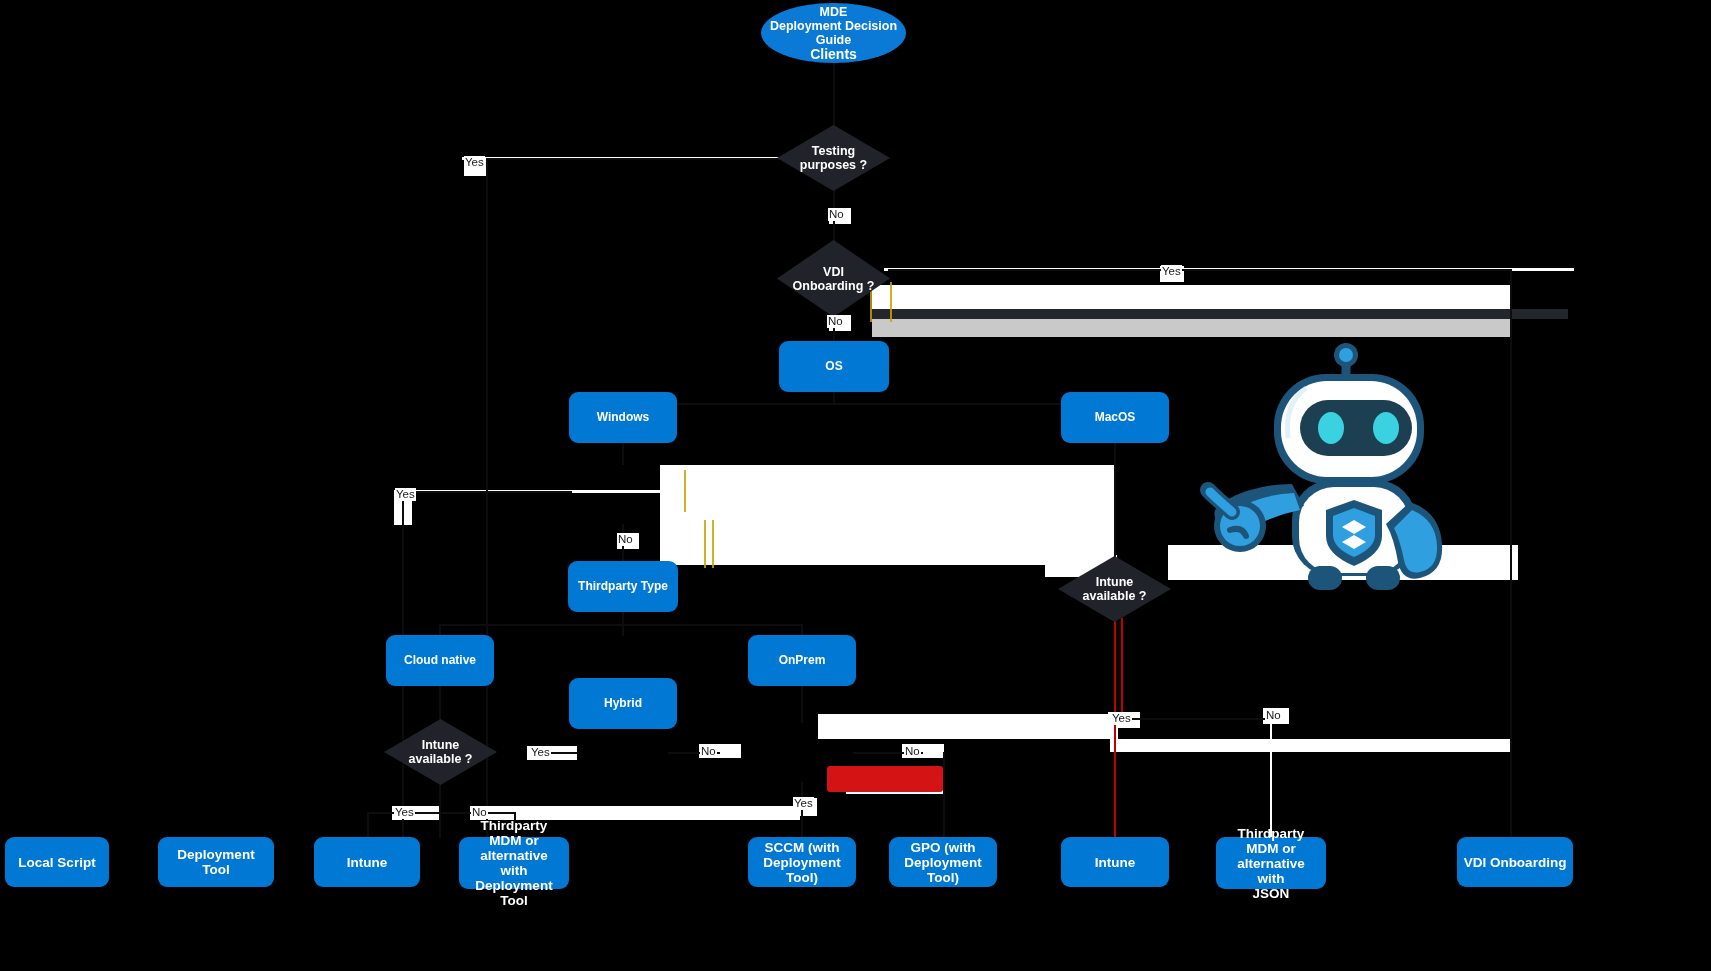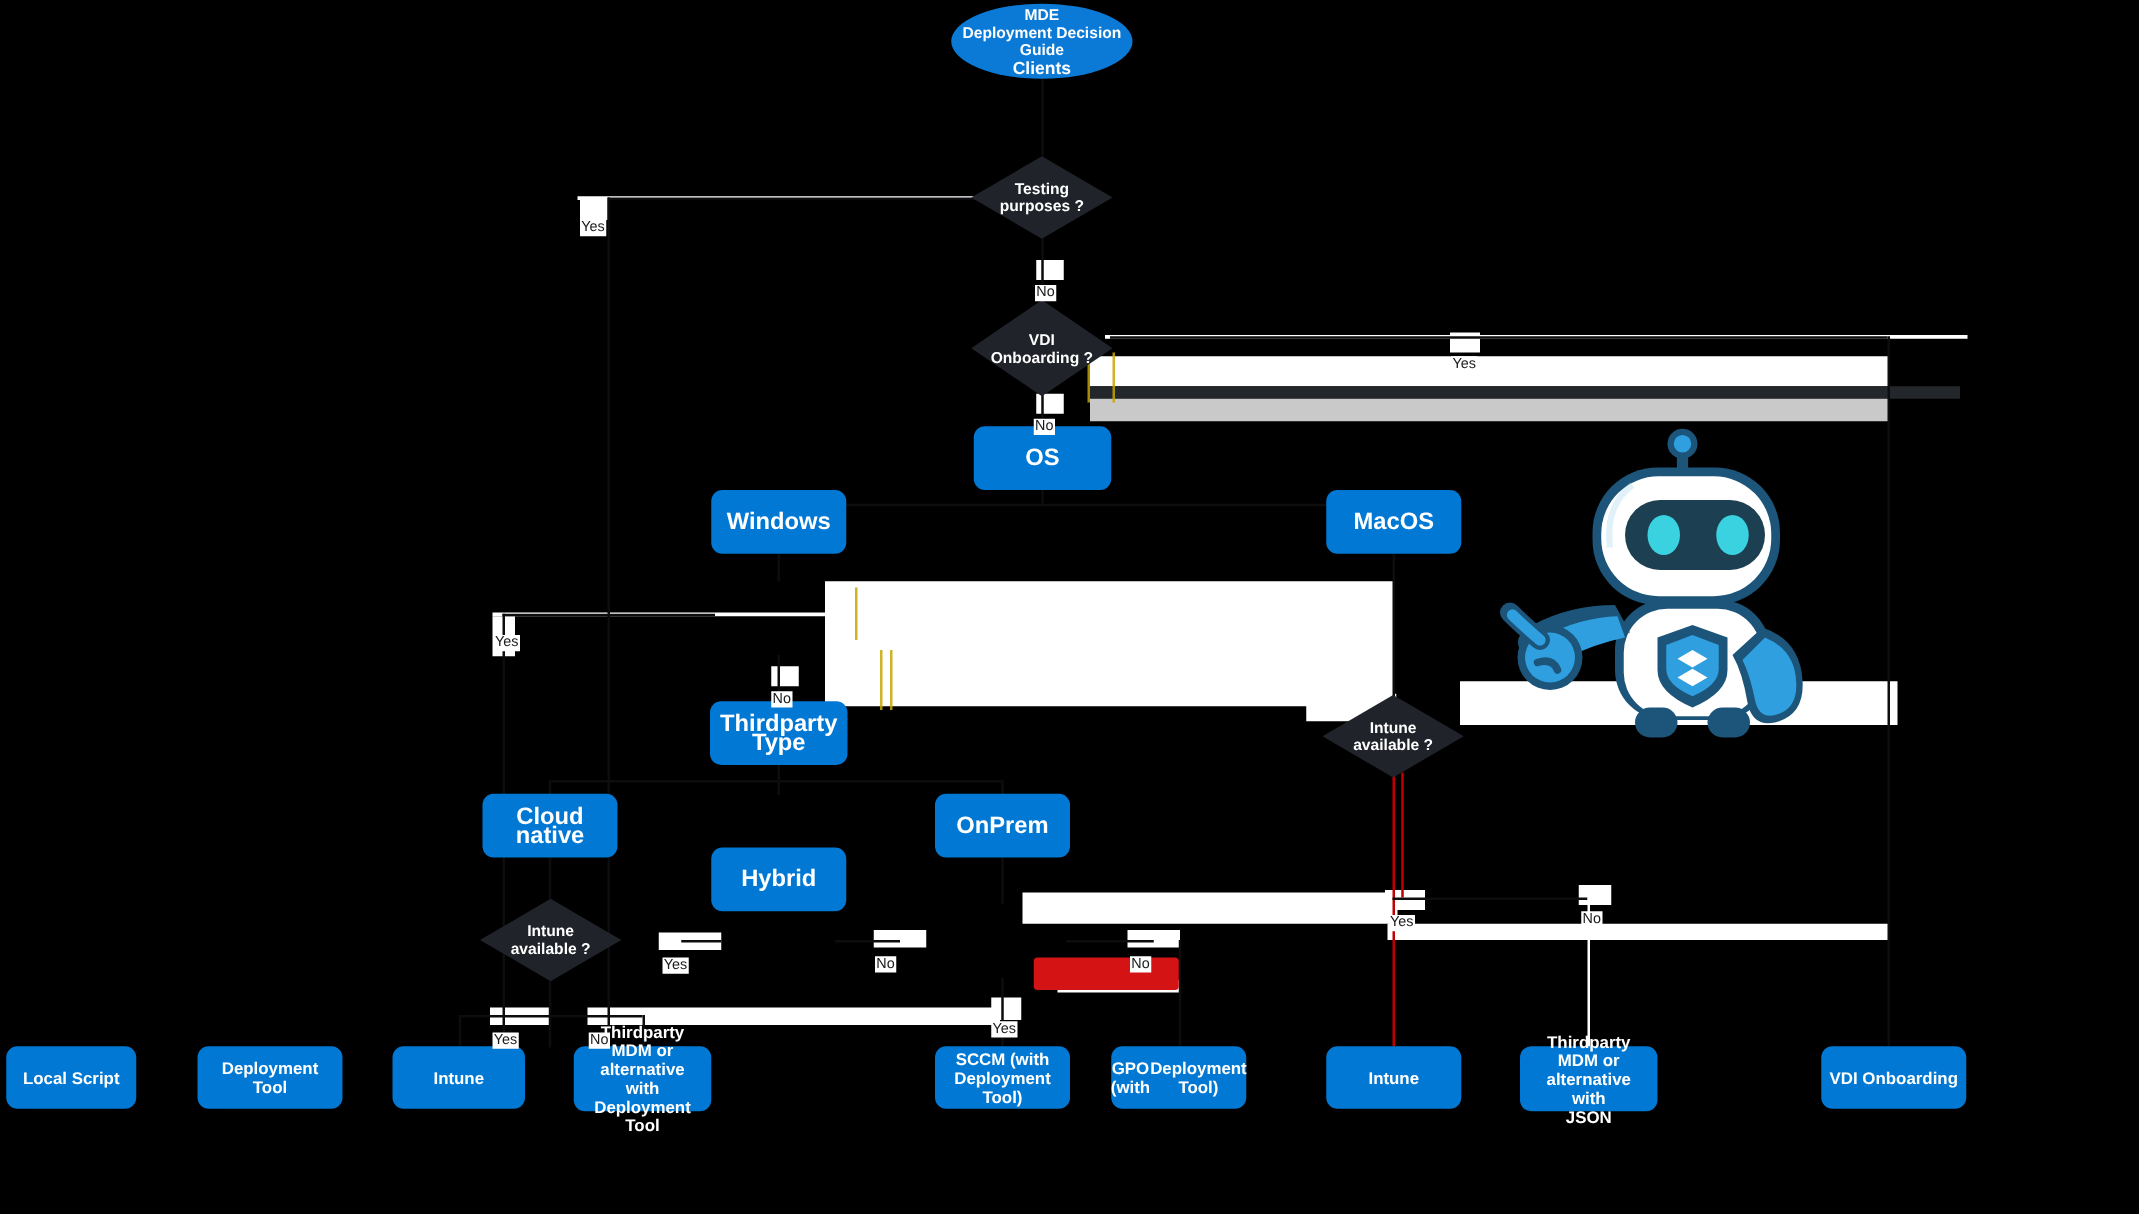--- a/index.html
+++ b/index.html
@@ -2,21 +2,21 @@
 <html><head>
 <meta charset="utf-8">
 <style>
   html,body{margin:0;padding:0;background:#000;}
   body{width:1711px;height:971px;overflow:hidden;font-family:"Liberation Sans",sans-serif;position:relative;}
   #stage{position:absolute;left:0;top:0;width:1711px;height:971px;background:#000;}
 
   
   .node{position:absolute;box-sizing:border-box;display:flex;align-items:center;justify-content:center;text-align:center;}
 
-  .proc{background:#0078d4;border-radius:9px;color:#fff;font-weight:bold;font-size:19px;line-height:15px;padding:2px 6px;}
+  .proc{background:#0078d4;border-radius:9px;color:#fff;font-weight:bold;font-size:12px;line-height:15px;padding:2px 6px;}
   .term{background:#0078d4;border-radius:9px;color:#fff;font-weight:bold;font-size:13.5px;line-height:15px;padding:2px 6px;}
 
   .start{background:#0b7ad6;border-radius:50%;color:#fff;font-weight:bold;font-size:12.5px;line-height:14px;align-items:center;}
   .start .big{font-size:14px;}
 
   .dec{color:#fff;font-weight:bold;font-size:12.5px;line-height:14px;}
   .dec .shape{position:absolute;left:0;top:0;width:100%;height:100%;
        background:#20242a;
        clip-path:polygon(50% 0,100% 50%,50% 100%,0 50%);}
   .dec .txt{position:relative;z-index:2;width:100%;padding:0 4px;box-sizing:border-box;}
@@ -29,21 +29,21 @@
   .ln.ylw{background:#c8a400;opacity:.85;}
   .ln.wht{background:#ffffff;}
 
   
   .strip{position:absolute;background:#ffffff;}
   .strip.grey{background:#c9c9c9;}
   .strip.dark{background:#23262a;}
 
   
   .elabel{position:absolute;background:#fff;color:#1a1a1a;font-size:11.5px;line-height:13px;
-          font-family:"Liberation Sans",sans-serif;padding:0 1px;white-space:nowrap;margin-top:20px;}
+          font-family:"Liberation Sans",sans-serif;padding:0 1px;white-space:nowrap;}
 
   
   #robot{position:absolute;left:1196px;top:330px;width:252px;height:262px;}
   #robot svg{display:block;width:100%;height:100%;}
 </style>
 </head>
 <body>
 
 <div id="stage">
 
@@ -216,21 +216,21 @@
     <span>Thirdparty MDM or</span>
     <span>alternative with</span>
     <span>Deployment Tool</span>
   </div>
 
   <div class="node term" style="left:748px;top:837px;width:108px;height:50px;flex-direction:column;">
     <span>SCCM (with</span>
     <span>Deployment Tool)</span>
   </div>
 
-  <div class="node term" style="left:889px;top:837px;width:108px;height:50px;flex-direction:row;">
+  <div class="node term" style="left:889px;top:837px;width:108px;height:50px;flex-direction:column;">
     <span>GPO (with</span>
     <span>Deployment Tool)</span>
   </div>
 
   <div class="node term" style="left:1061px;top:837px;width:108px;height:50px;">Intune</div>
 
   <div class="node term" style="left:1216px;top:837px;width:110px;height:52px;flex-direction:column;">
     <span>Thirdparty MDM or</span>
     <span>alternative with</span>
     <span>JSON</span>

